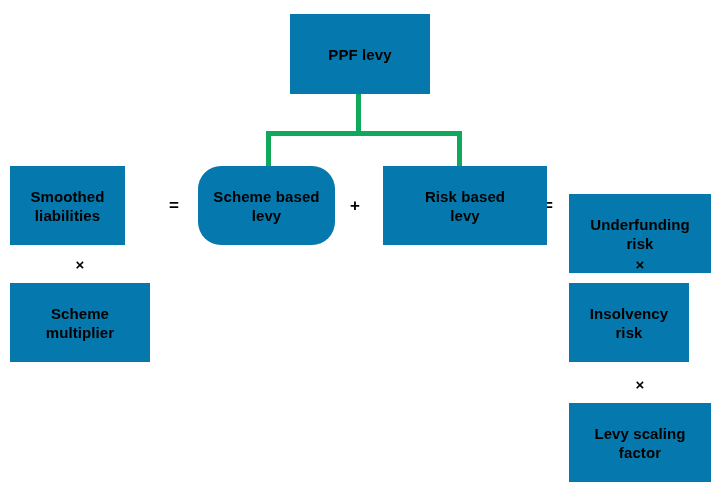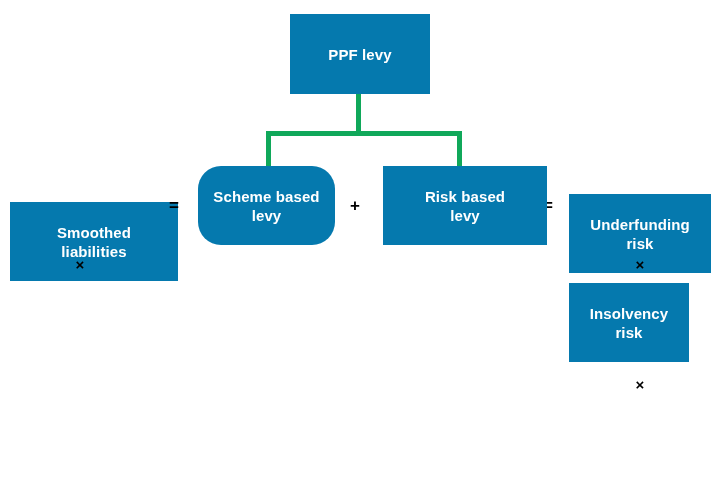--- a/index.html
+++ b/index.html
@@ -15,21 +15,21 @@
     overflow: hidden;
   }
   #diagram {
     position: relative;
     width: 720px;
     height: 490px;
   }
   .node {
     position: absolute;
     background: #0579ae;
-    color: #ffffff;
+    color: #000000;
     font-weight: bold;
     font-size: 15px;
     line-height: 19px;
     text-align: center;
     display: flex;
     align-items: center;
     justify-content: center;
     box-sizing: border-box;
     padding: 2px 13px;
     letter-spacing: 0.1px;
@@ -60,21 +60,21 @@
   
   #node-ppf-levy   { left: 290px; top: 14px;  width: 140px; height: 80px; }
 
   
   #conn-stem-top   { left: 356px; top: 94px;  width: 5px;   height: 40px; }
   #conn-bar        { left: 266px; top: 131px; width: 196px; height: 5px;  }
   #conn-left-leg   { left: 266px; top: 131px; width: 5px;   height: 35px; }
   #conn-right-leg  { left: 457px; top: 131px; width: 5px;   height: 35px; }
 
   
-  #node-smoothed-liabilities { left: 10px;  top: 166px; width: 168px; height: 79px; margin-top: 36px; }
+  #node-smoothed-liabilities { left: 10px;  top: 166px; width: 115px; height: 79px; }
   #op-left-times             { left: 10px;  top: 255px; width: 140px; height: 18px; }
   #node-scheme-multiplier    { left: 10px;  top: 283px; width: 140px; height: 79px; }
 
   
   #op-equals-left  { left: 155px; top: 194px; width: 38px;  height: 22px; }
   #op-plus         { left: 336px; top: 194px; width: 38px;  height: 22px; }
   #op-equals-right { left: 529px; top: 194px; width: 38px;  height: 22px; }
 
   
   #node-scheme-based-levy { left: 198px; top: 166px; width: 137px; height: 79px; border-radius: 23px; }
@@ -99,20 +99,24 @@
   <div class="connector" id="conn-stem-top"></div>
   <div class="connector" id="conn-bar"></div>
   <div class="connector" id="conn-left-leg"></div>
   <div class="connector" id="conn-right-leg"></div>
 
   <div class="node" id="node-smoothed-liabilities">
     <span class="node-label">Smoothed
 liabilities</span>
   </div>
   <div class="op times" id="op-left-times">×</div>
+  <div class="node" id="node-scheme-multiplier">
+    <span class="node-label">Scheme
+multiplier</span>
+  </div>
 
   <div class="op" id="op-equals-left">=</div>
   <div class="op" id="op-plus">+</div>
   <div class="op" id="op-equals-right">=</div>
 
   <div class="node" id="node-scheme-based-levy">
     <span class="node-label">Scheme based
 levy</span>
   </div>
   <div class="node" id="node-risk-based-levy">
@@ -123,14 +127,18 @@
   <div class="node" id="node-underfunding-risk">
     <span class="node-label">Underfunding
 risk</span>
   </div>
   <div class="op times" id="op-right-times-1">×</div>
   <div class="node" id="node-insolvency-risk">
     <span class="node-label">Insolvency
 risk</span>
   </div>
   <div class="op times" id="op-right-times-2">×</div>
+  <div class="node" id="node-levy-scaling">
+    <span class="node-label">Levy scaling
+factor</span>
+  </div>
 
 </div>
 
 </body></html>

